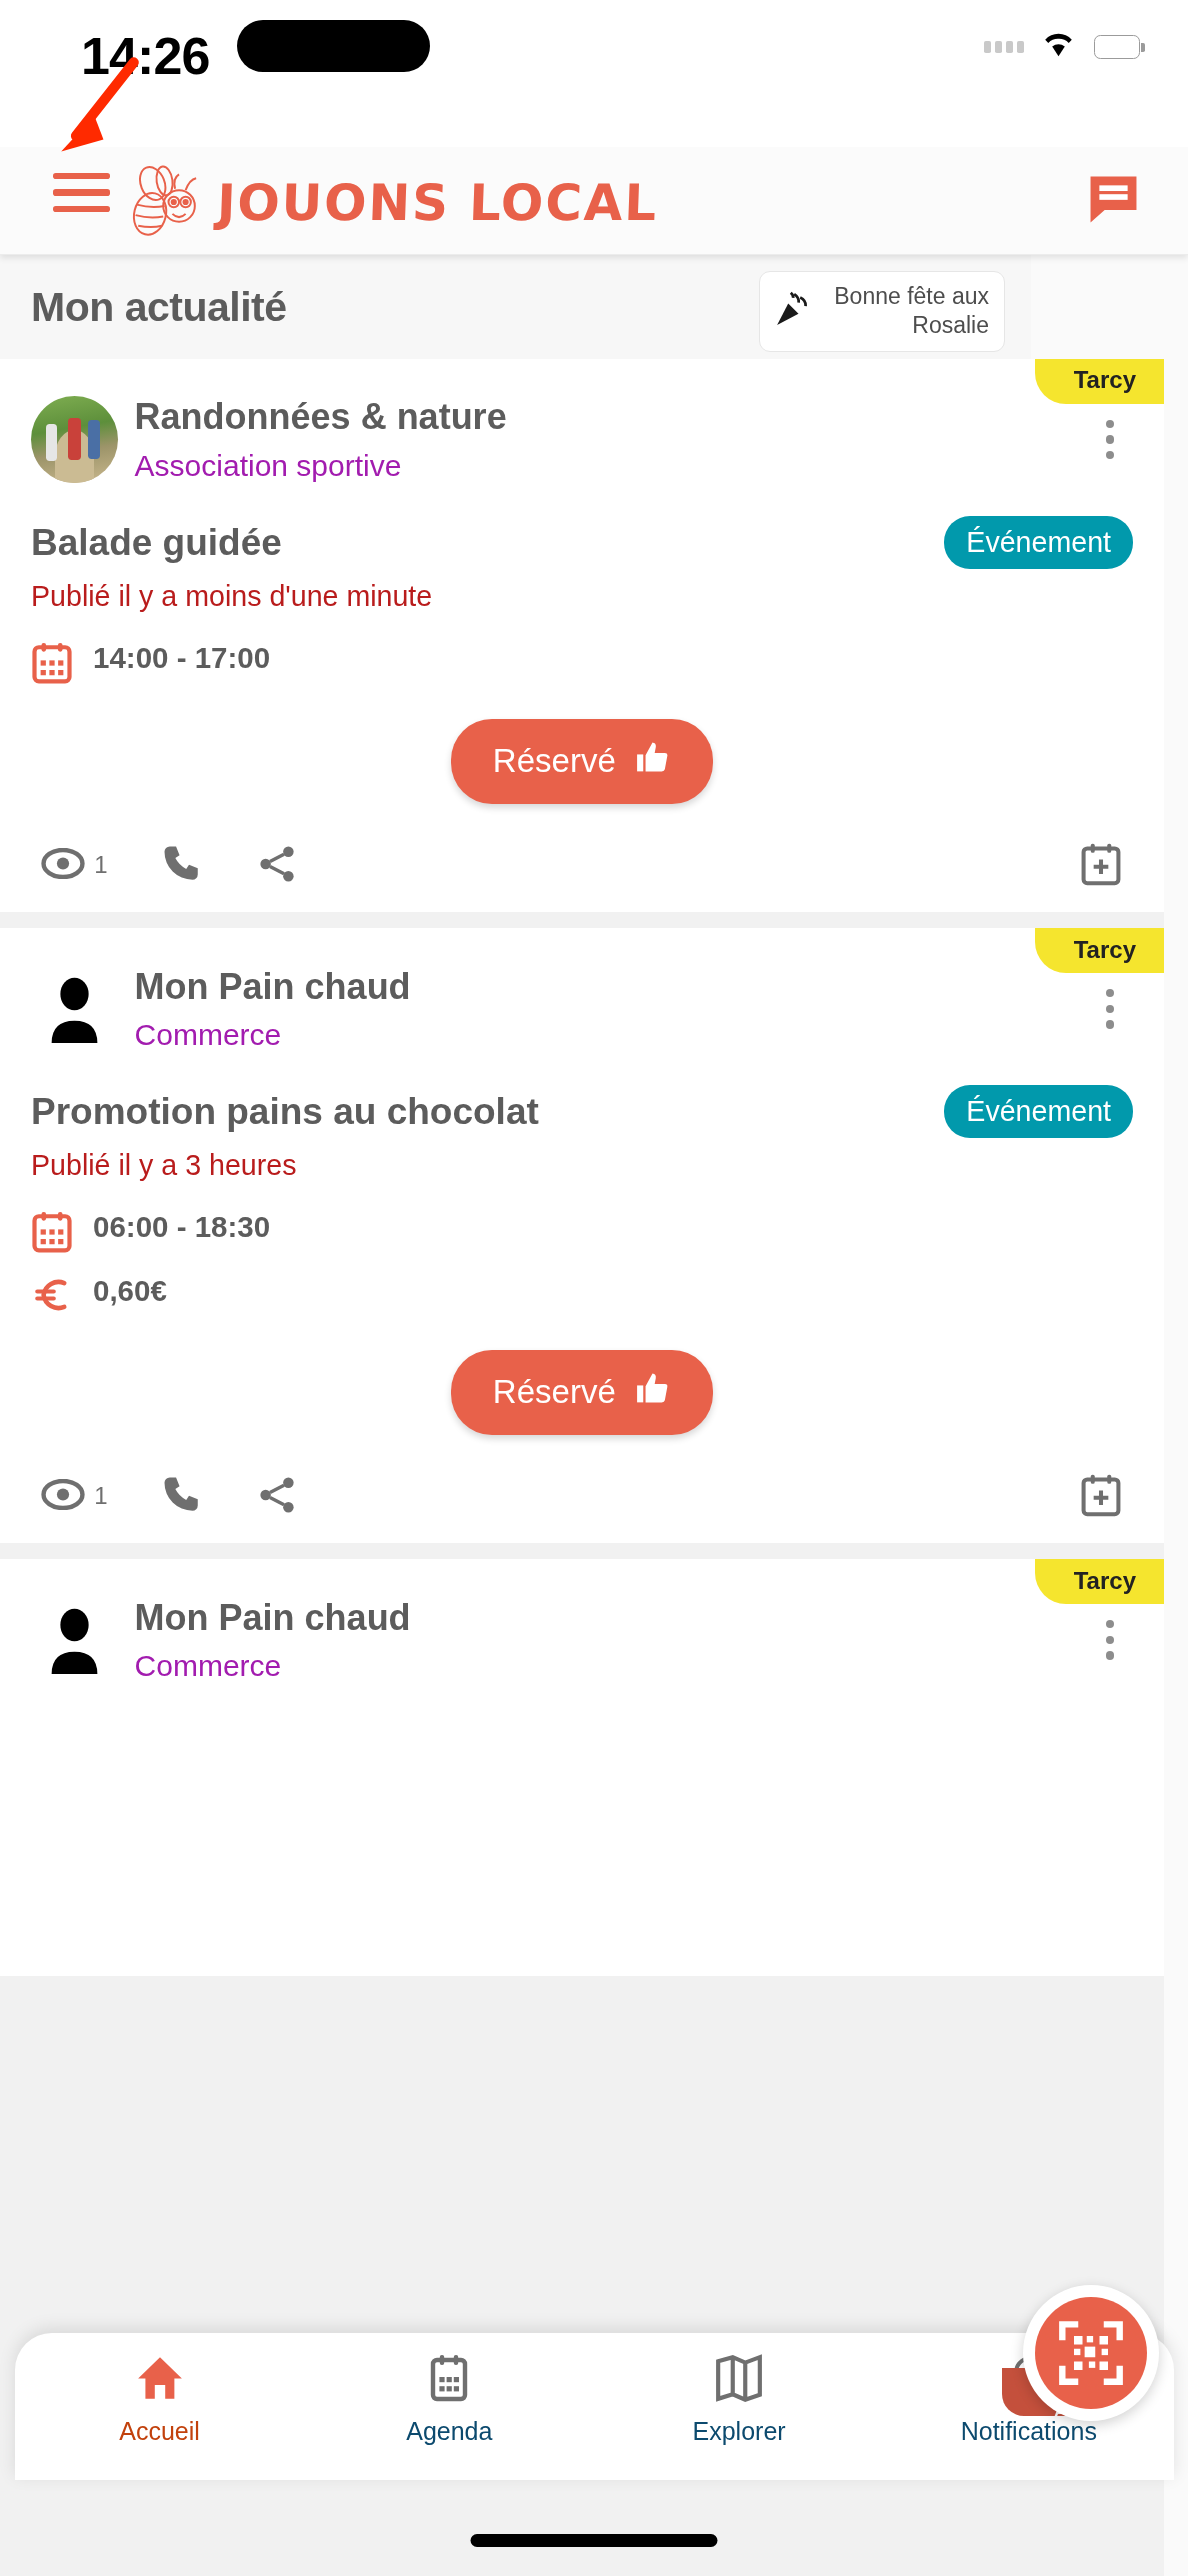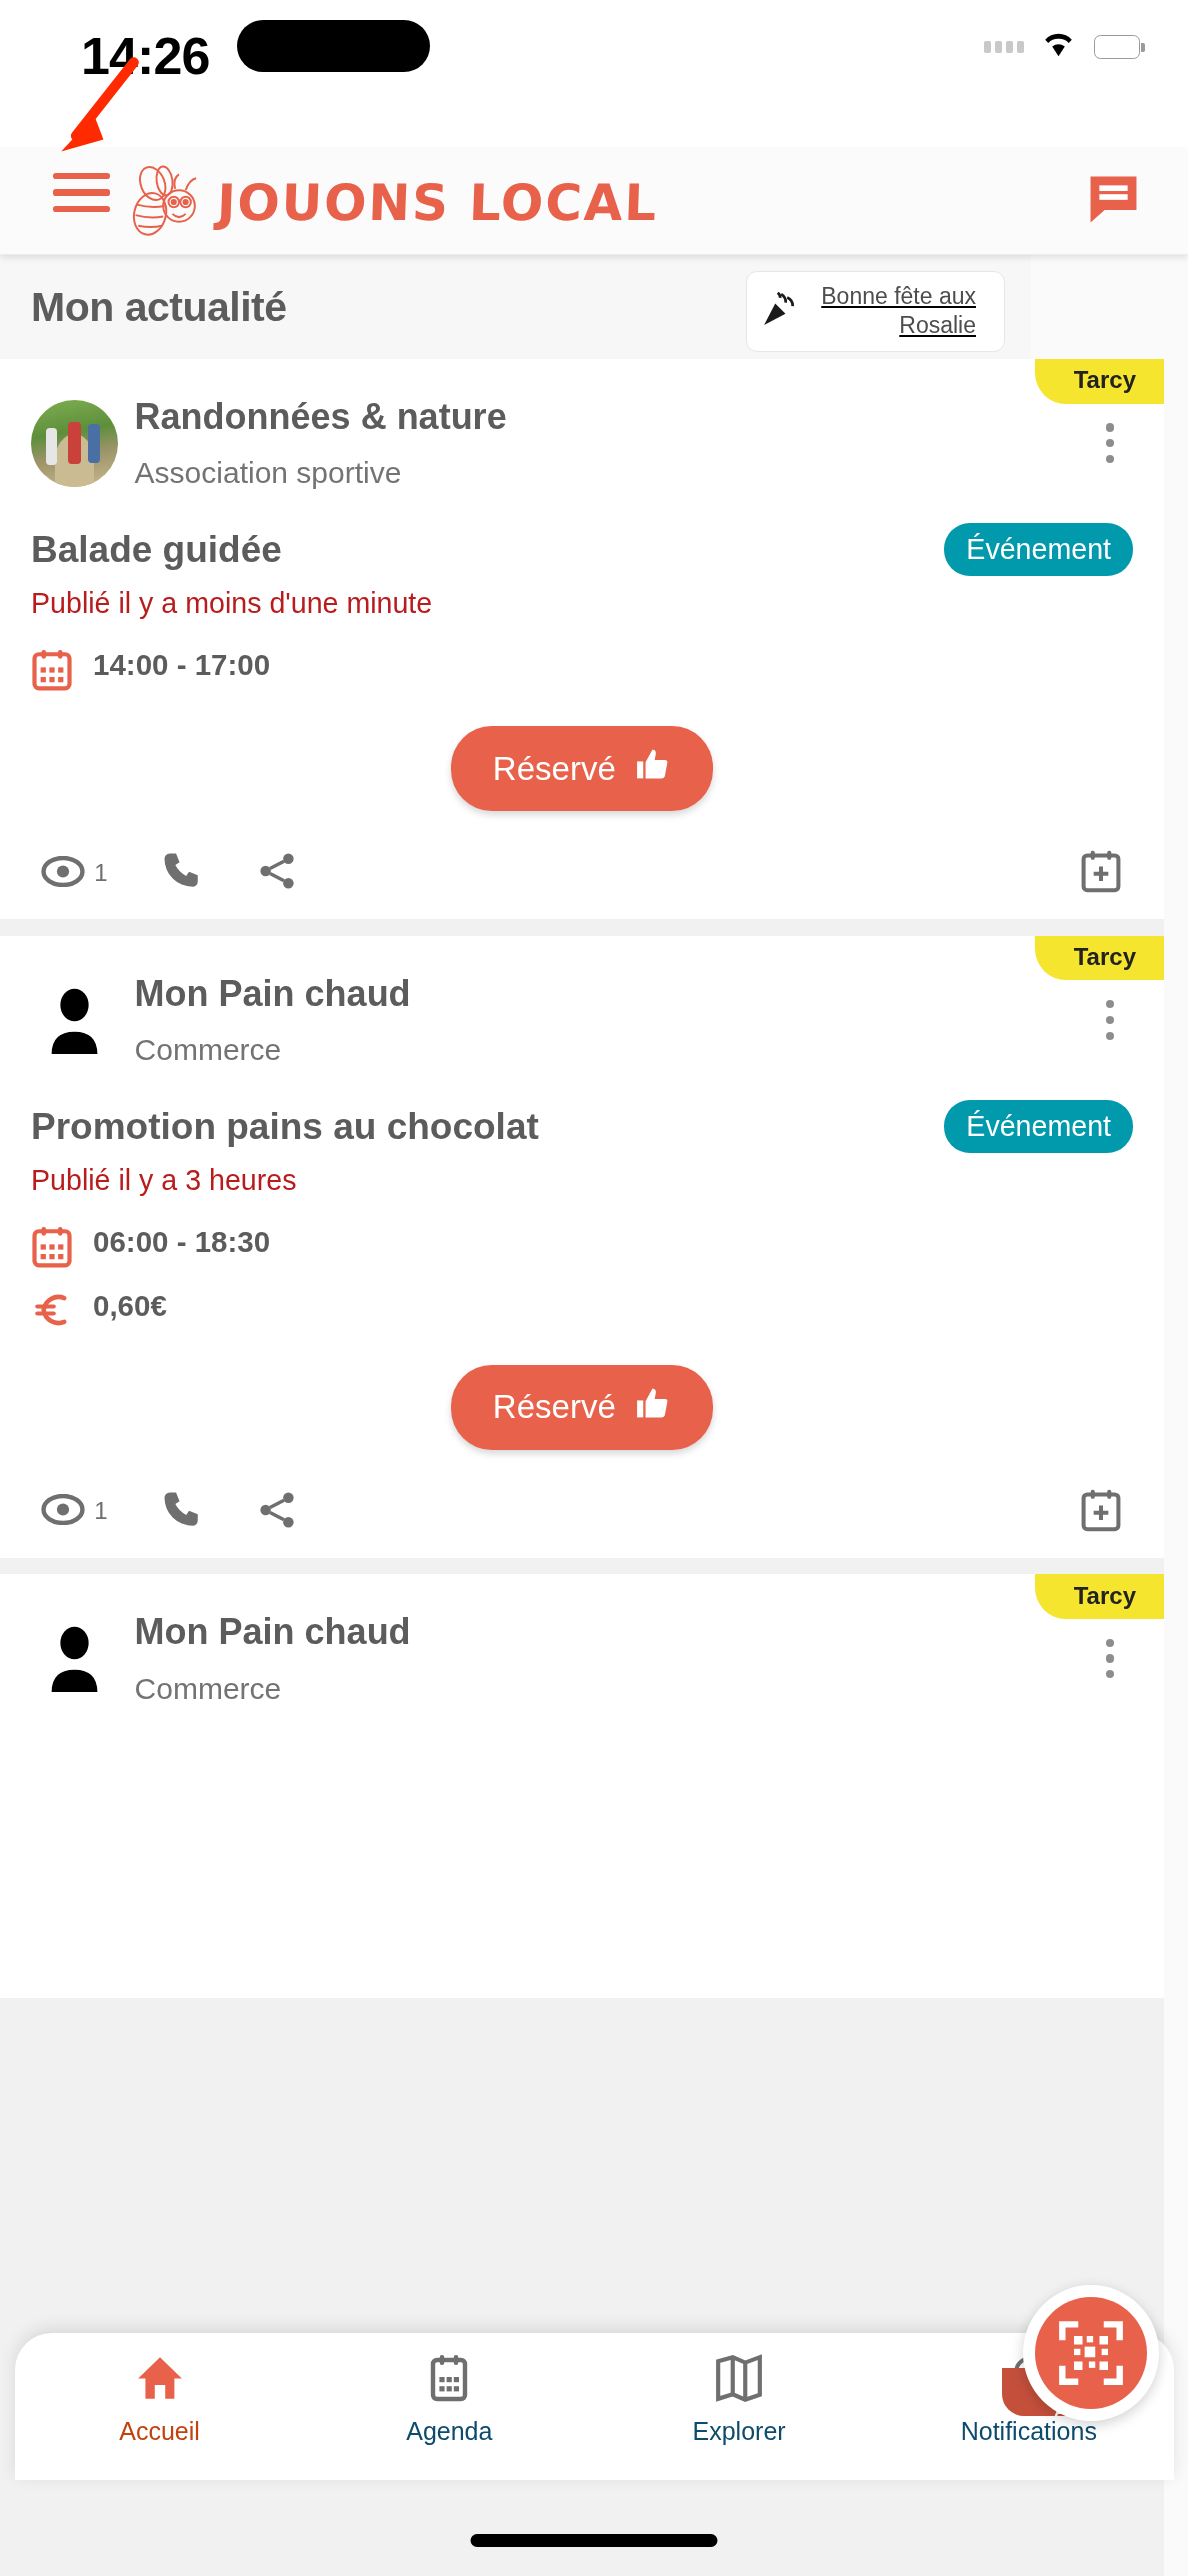--- a/index.html
+++ b/index.html
@@ -60,21 +60,21 @@
 
   
   .section-bar {
     position: absolute; top: 255px; left: 0; width: 1031px; height: 104px;
     background: #f7f7f7; display: flex; align-items: center; padding: 0 31px;
   }
   .section-title { font-size: 41px; font-weight: 700; color: #5c5c5c; letter-spacing: -0.5px; }
   .fete-card {
     position: absolute; right: 26px; top: 15.7px;
     min-width: 173px; background: #fff; border: 0.9px solid #e6e6e6; border-radius: 11px;
-    padding: 10px 28px 10px 12px; display: flex; align-items: center; gap: 21px; text-decoration: underline;
+    padding: 10px 15px 10px 12px; display: flex; align-items: center; gap: 21px;
   }
   .fete-text { text-align: right; line-height: 1.28; }
   .fete-text div { font-size: 23px; color: #4d4d4d; }
 
   
   .feed { position: absolute; top: 359px; left: 0; width: 1164px; height: 2217px; background: #f1f1f1; overflow: hidden; }
   .card { position: relative; background: #fff; margin-bottom: 16.6px; padding: 0 0 16.6px 0; }
   .tarcy-tag {
     position: absolute; right: 0; top: 0; background: #F5E52E;
     color: #222; font-size: 24px; font-weight: 700;
@@ -90,21 +90,21 @@
   }
   .avatar-img .trail { position:absolute; left:24px; bottom:0; width:39px; height:53px; background:#cbbb93; border-radius:50% 50% 0 0; }
   .avatar-img .p1 { position:absolute; left:14.7px; top:28px; width:11px; height:37px; background:#e6e6e6; border-radius:3.7px; }
   .avatar-img .p2 { position:absolute; left:37px; top:22px; width:13px; height:42px; background:#c9413a; border-radius:3.7px; }
   .avatar-img .p3 { position:absolute; left:57px; top:24px; width:12px; height:39px; background:#4a6fa5; border-radius:3.7px; }
   .avatar-person {
     width: 87px; height: 87px; flex: 0 0 87px; display: flex; align-items: center; justify-content: center;
   }
   .org-meta { margin-left: 16.6px; flex: 1; }
   .org-name { font-size: 36px; font-weight: 700; color: #5c5c5c; line-height: 1.15; }
-  .org-type { font-size: 30px; color: #737373; margin-top: 19px; }
+  .org-type { font-size: 30px; color: #a21caf; margin-top: 11px; }
   .kebab { display: flex; flex-direction: column; gap: 7.4px; padding: 9.2px 13px; cursor: pointer; }
   .kebab i { width: 8.3px; height: 8.3px; background: #8d8d8d; border-radius: 50%; display: block; }
 
   .post-title-row { display: flex; align-items: center; justify-content: space-between; padding: 33px 31px 0 31px; }
   .post-title { font-size: 37px; font-weight: 700; color: #5c5c5c; }
   .badge-evt {
     background: #0199AC; color: #fff; font-size: 28.6px;
     padding: 10px 22px; border-radius: 26px; white-space: nowrap;
   }
   .post-sub { font-size: 28.6px; color: #b91c1c; padding: 11px 34px 0 31px; }

